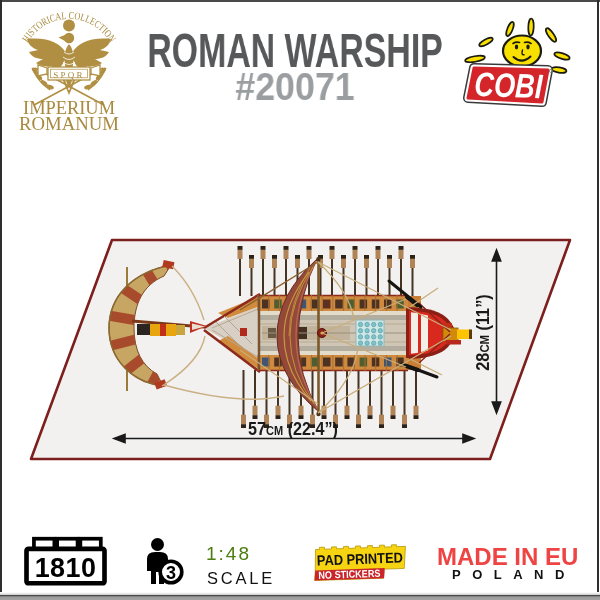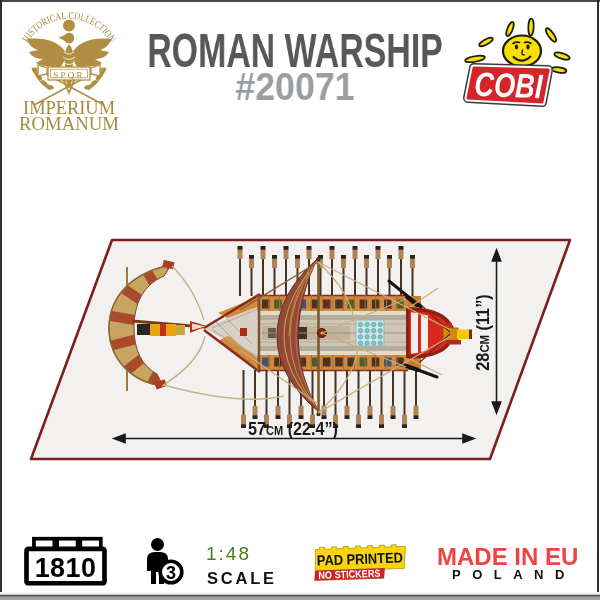--- a/index.html
+++ b/index.html
@@ -516,21 +516,21 @@
 </svg>
 
 <svg class="abs" style="left:140px;top:535px;" width="46" height="52" viewBox="0 0 46 52">
   <circle cx="17.5" cy="9.5" r="6.5" fill="#000"></circle>
   <path d="M7 24 Q7 17 15 17 L20 17 Q28 17 28 24 L28 36 L24 36 L24 49 L19 49 L19 37 L16 37 L16 49 L11 49 L11 36 L7 36 Z" fill="#000"></path>
   <circle cx="31" cy="37" r="10.8" fill="#fff" stroke="#000" stroke-width="3.6"></circle>
   <text x="31" y="43.5" font-family="Liberation Sans" font-size="18" font-weight="bold" fill="#000" text-anchor="middle">3</text>
 </svg>
 
 <div class="abs" style="left:206px;top:544px;font-weight:normal;color:#4d7c0f;font-size:19px;letter-spacing:2px;line-height:1;">1:48</div>
-<div class="abs" style="left:207px;top:570px;font-weight:bold;color:#111;font-size:16.5px;letter-spacing:2.8px;line-height:1;">SCALE</div>
+<div class="abs" style="left:207px;top:570px;font-weight:normal;color:#111;font-size:16.5px;letter-spacing:2.8px;line-height:1;">SCALE</div>
 
 <svg class="abs" style="left:309px;top:541px;" width="110" height="45" viewBox="0 0 110 45">
   <g transform="rotate(-2 50 22)">
     <path d="M6,6 L10,6 L10,4 L16,4 L16,6 L22,6 L22,4 L28,4 L28,6 L34,6 L34,4 L40,4 L40,6 L46,6 L46,4 L52,4 L52,6 L58,6 L58,4 L64,4 L64,6 L70,6 L70,4 L76,4 L76,6 L82,6 L82,4 L88,4 L88,6 L99,6 L96,31 L76,31 L75,39 L4,39 Z" fill="#fff" opacity="0.9"></path>
     <path d="M7,7 L11,7 L11,5 L16,5 L16,7 L23,7 L23,5 L28,5 L28,7 L35,7 L35,5 L40,5 L40,7 L47,7 L47,5 L52,5 L52,7 L59,7 L59,5 L64,5 L64,7 L71,7 L71,5 L76,5 L76,7 L83,7 L83,5 L88,5 L88,7 L97,7 L95,29 L75,29 L74,38 L5,38 L6,29 Z" fill="#f6d411" stroke="#b89a08" stroke-width="0.8"></path>
     <path d="M6,28 L75.5,28 L74.5,38 L5,38 Z" fill="#c9252b"></path>
     <text x="51" y="23" font-family="Liberation Sans" font-size="14.5" font-weight="bold" fill="#111" text-anchor="middle" textLength="86" lengthAdjust="spacingAndGlyphs">PAD PRINTED</text>
     <text x="40" y="36.5" font-family="Liberation Sans" font-size="10.5" font-weight="bold" fill="#fff" text-anchor="middle" textLength="62" lengthAdjust="spacingAndGlyphs">NO STICKERS</text>
   </g>
 </svg>

